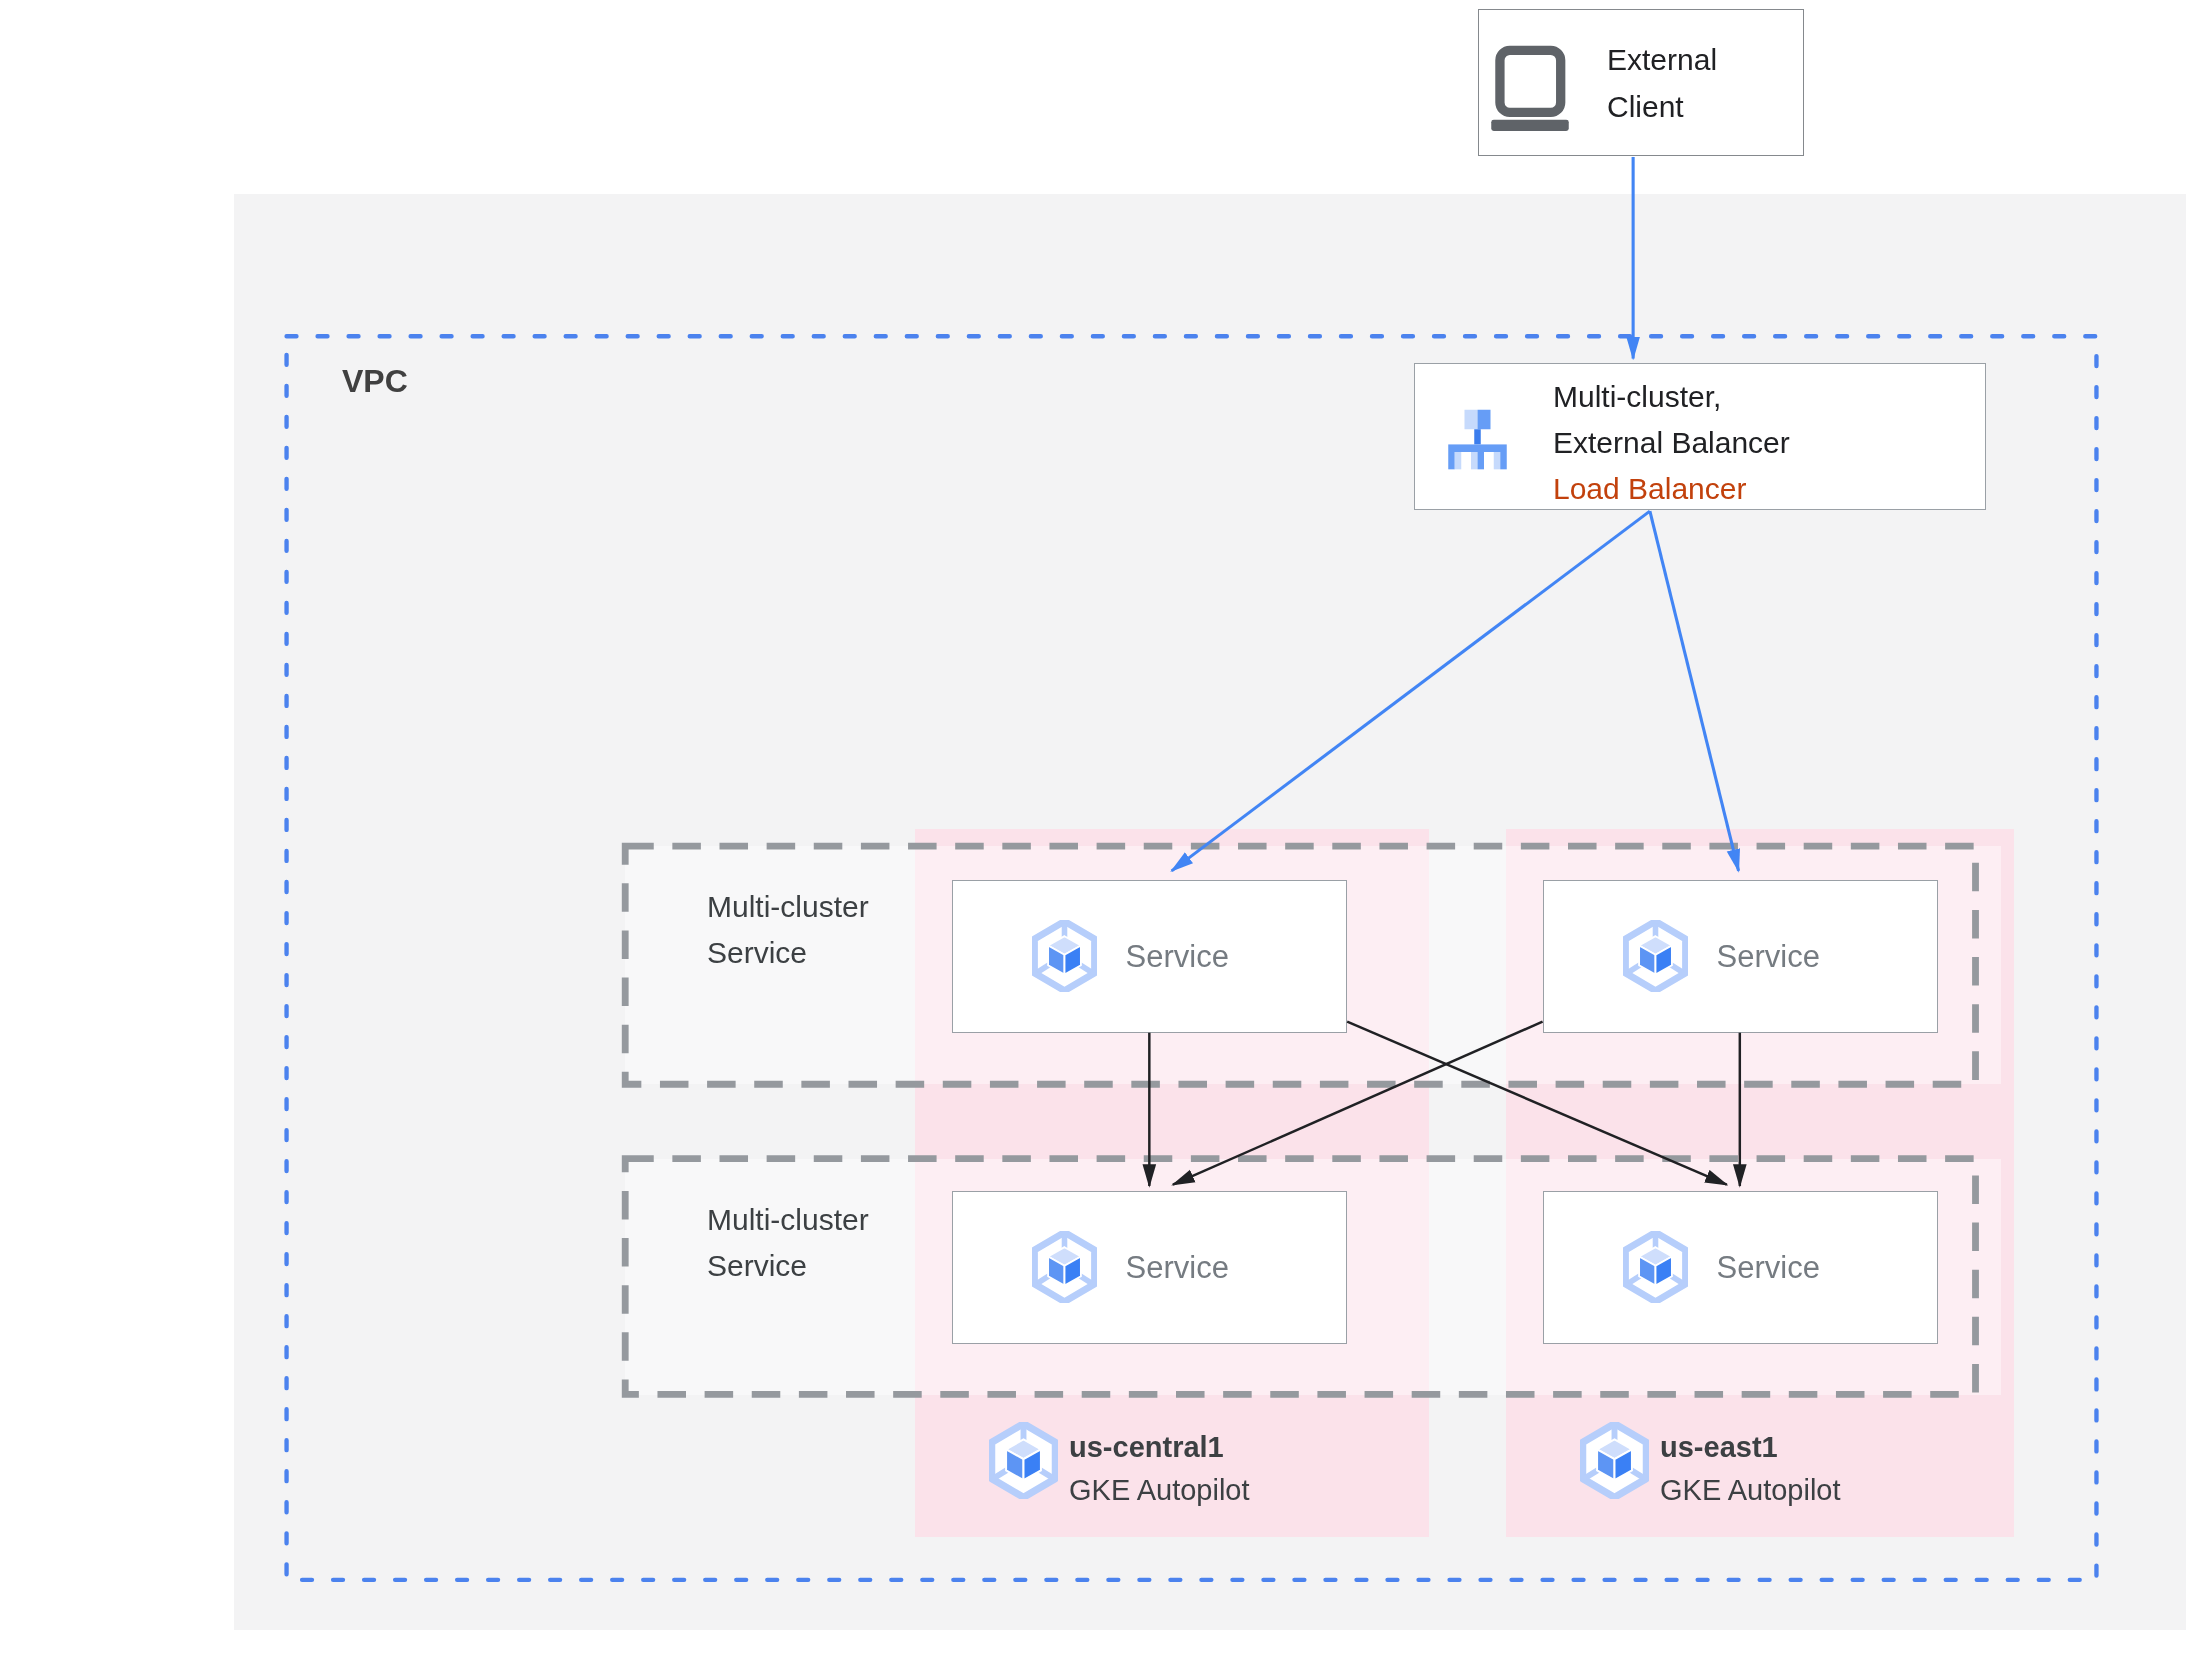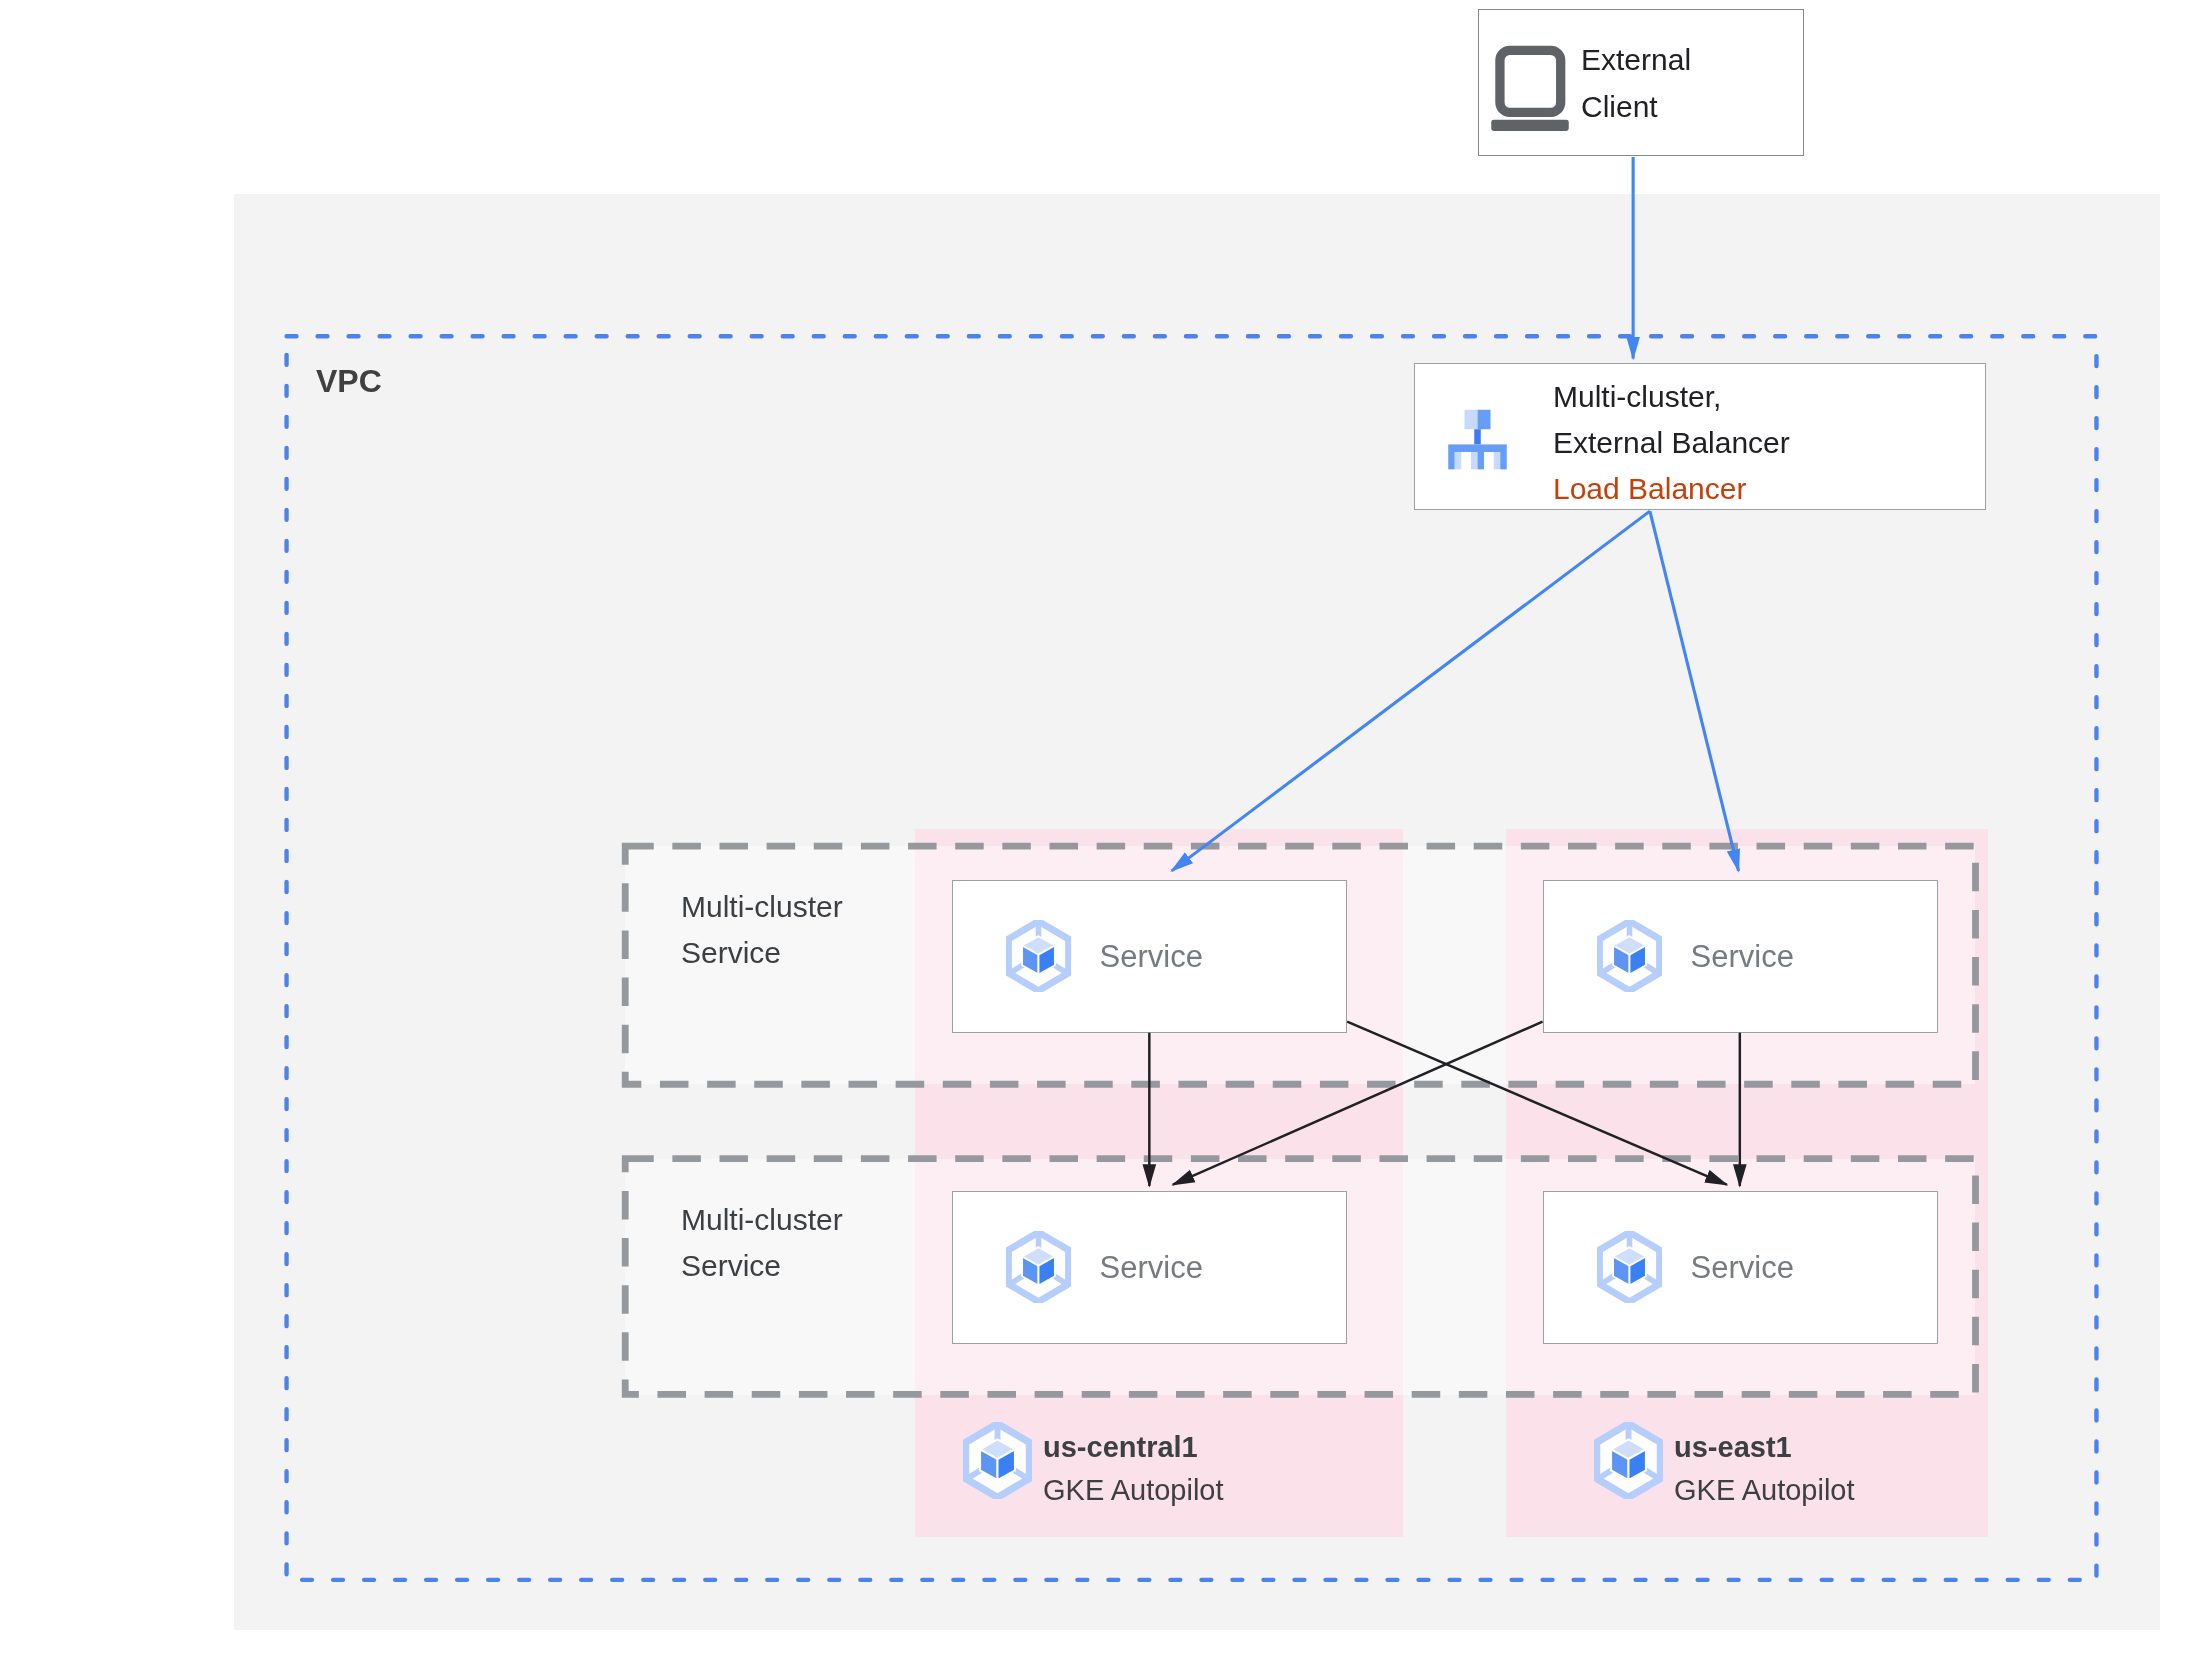--- a/index.html
+++ b/index.html
@@ -1,18 +1,18 @@
 <!DOCTYPE html>
 <html style="font-size:10px"><head>
 <meta charset="utf-8">
 <style>
   html,body{margin:0;padding:0;background:#ffffff;}
   .page{position:relative;width:2205px;height:1676px;background:#ffffff;overflow:hidden;
         font-family:"Liberation Sans", sans-serif;}
-  .abs{position:absolute;}
+  .abs{position:absolute;padding-left:26px;}
   
   .canvas{left:234px;top:194px;width:1926px;height:1436px;background:#f3f3f4;}
   
   .logo{left:279px;top:230px;width:558px;height:68px;display:flex;align-items:center;}
   .logo-text{margin-left:17.4px;font-size:50px;font-weight:500;color:#5f6368;letter-spacing:-0.6px;}
   .logo-text .lt2{margin-left:12.4px;font-weight:400;color:#5f6368;}
   
   .vpc-label{left:316px;top:363px;font-size:32px;font-weight:bold;color:#404040;}
   
   .client{left:1478px;top:9.3px;width:326px;height:147px;background:#fff;border:1.9px solid #85898d;
@@ -37,21 +37,21 @@
   .rowlab1{top:884px;} .rowlab2{top:1197px;}
   
   .svc{width:395px;height:153px;background:#fff;border:1.2px solid #9aa0a6;box-sizing:border-box;
        display:flex;align-items:center;}
   .svc .icon{margin-left:53px;}
   .svc .svc-label{margin-left:28.5px;font-size:31px;color:#757b81;}
   .svc1{left:952px;top:880px;} .svc2{left:1543px;top:880px;}
   .svc3{left:952px;top:1191px;} .svc4{left:1543px;top:1191px;}
   
   .legend{top:1422px;width:434px;height:93px;display:flex;align-items:flex-start;}
-  .leg1{left:963px;} .leg2{left:1594px;}
+  .leg1{left:963px;} .leg2{left:1554px;}
   .legend .ltxt{margin-left:11px;margin-top:3.7px;font-size:29px;line-height:43px;color:#3c4043;}
   .legend .region{font-weight:bold;}
   svg.overlay{position:absolute;left:0;top:0;pointer-events:none;}
 </style>
 </head>
 <body>
 
 <div class="page">
 
   <svg width="0" height="0" style="position:absolute">

